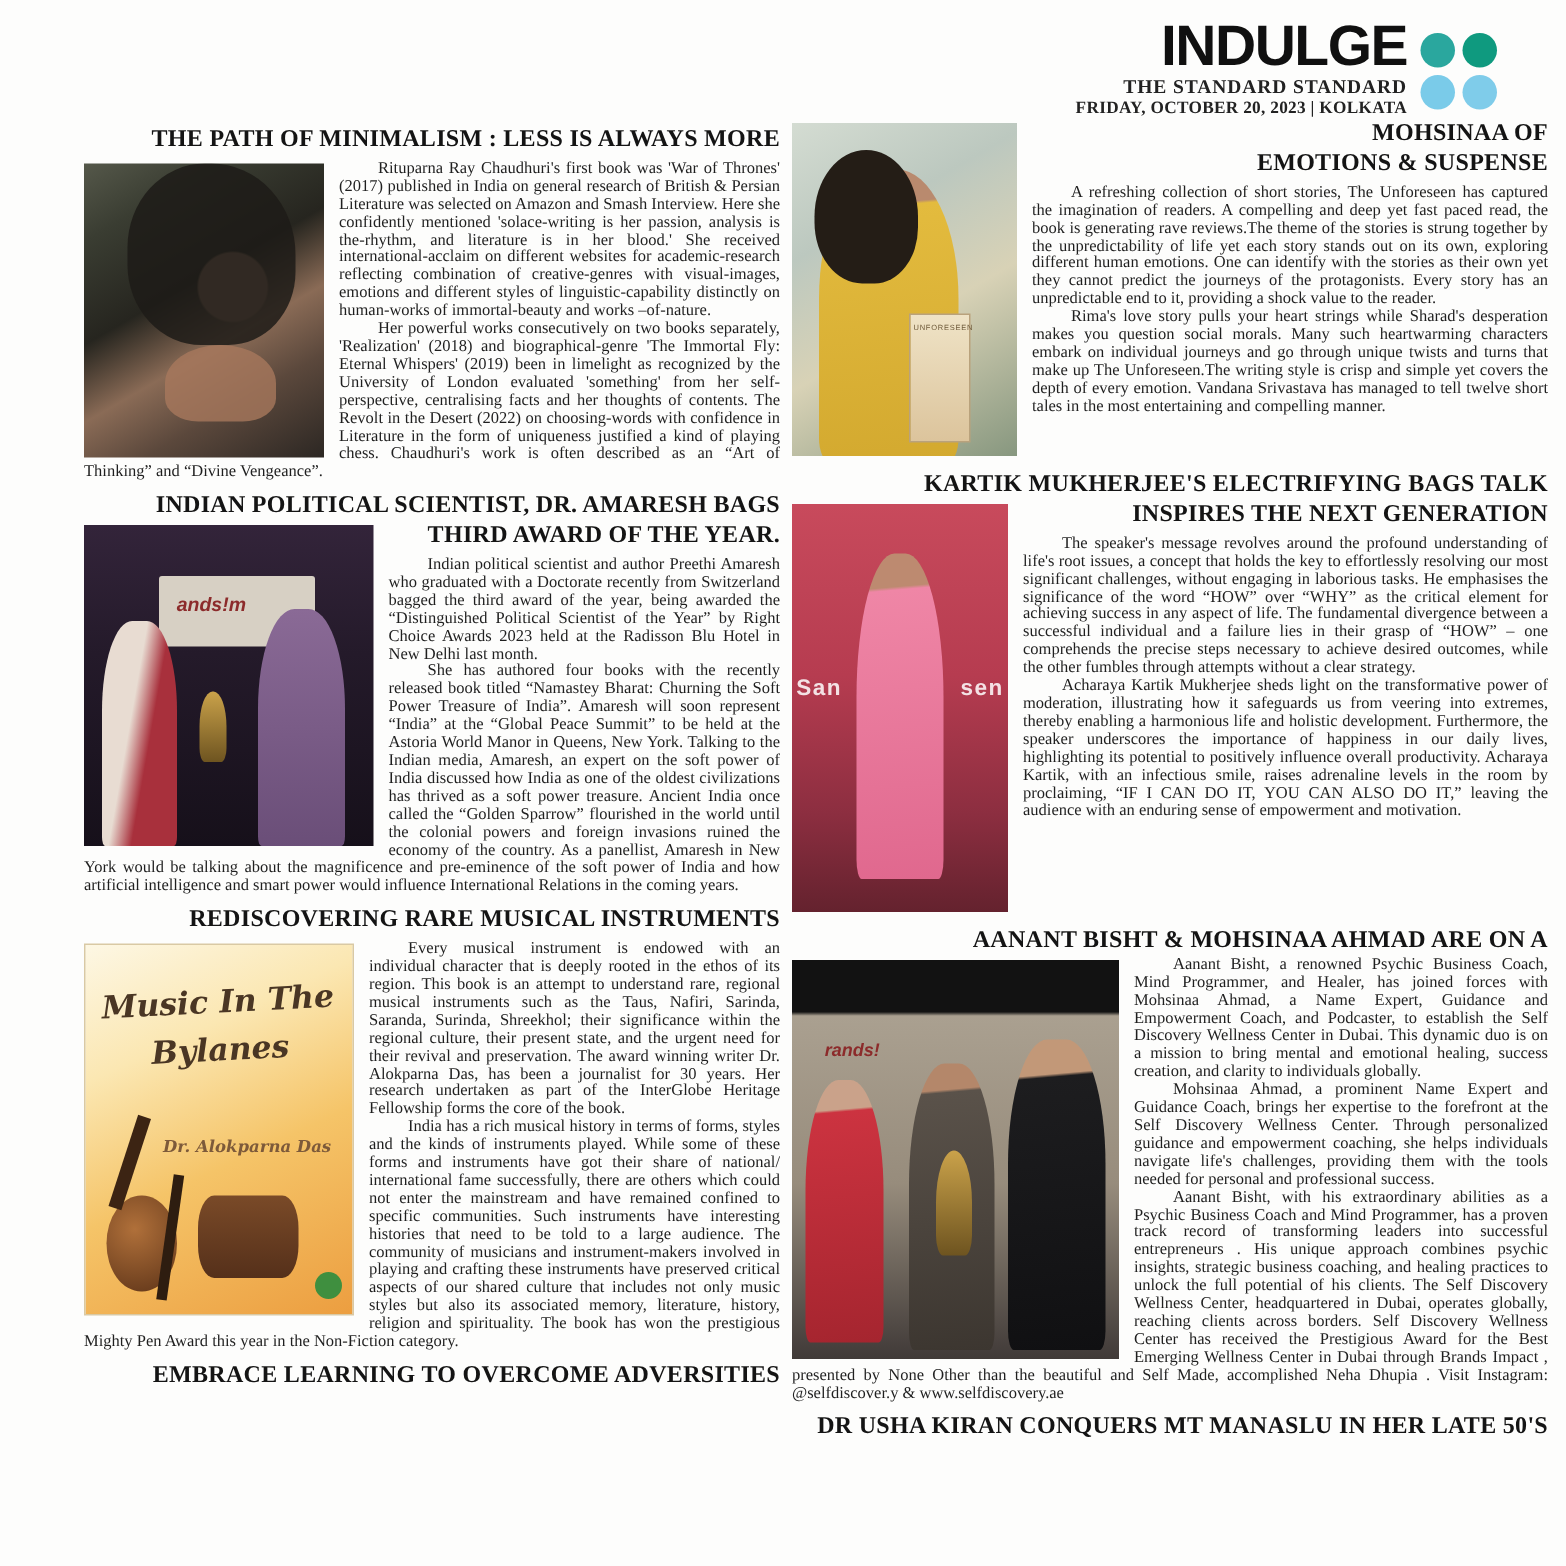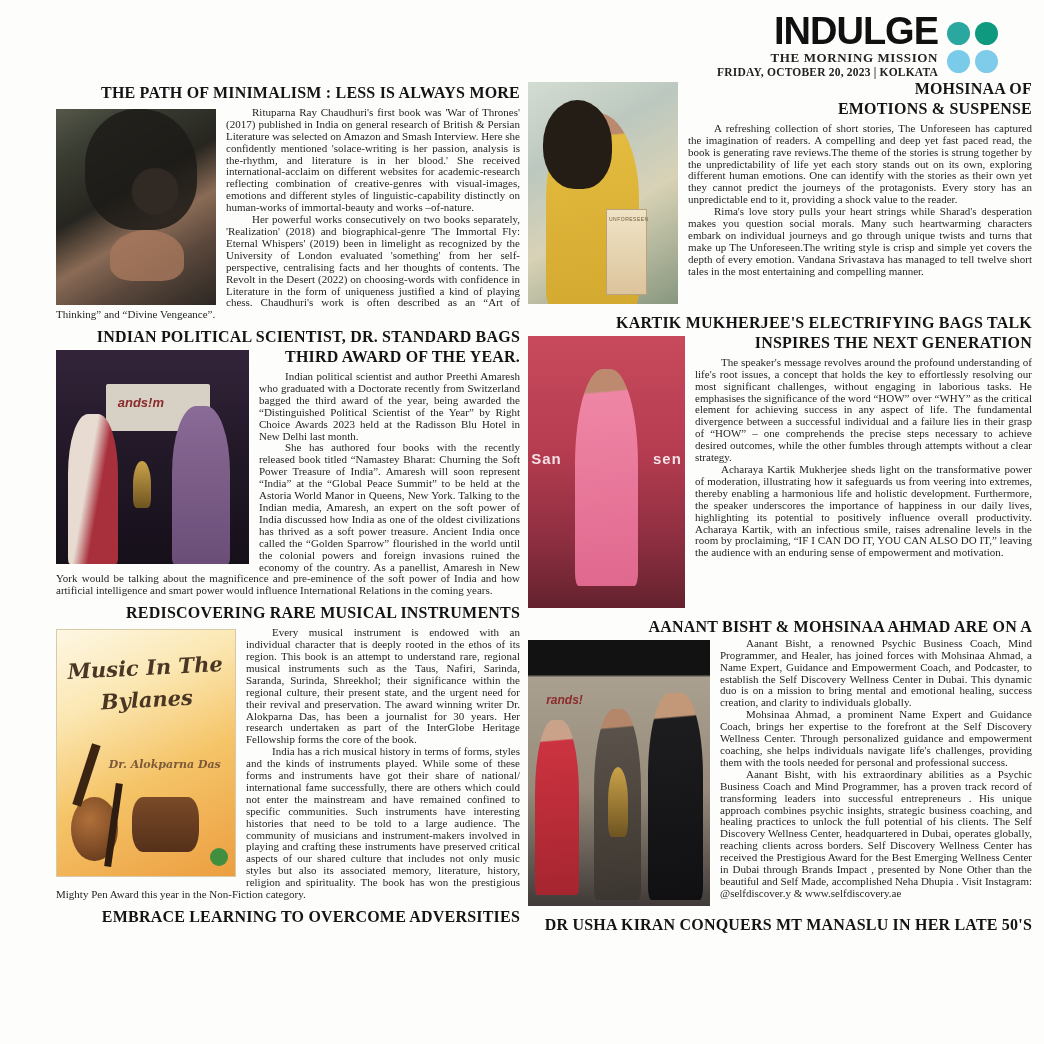--- a/index.html
+++ b/index.html
@@ -75,49 +75,49 @@
 
   .ph-r1 { width:150px; height:222px;
     background:linear-gradient(150deg,#d4dcd2 0%,#bcc8bf 30%,#d8d2b6 58%,#87977f 100%); }
   .fig-r1 { top:14%; left:12%; width:62%; height:88%; border-radius:44% 44% 8% 8%;
     background:linear-gradient(175deg,#b98a6e 0 13%,#e3bb3e 14%,#d3a92f 100%); }
   .hair-r1 { top:8%; left:10%; width:46%; height:40%; border-radius:50% 50% 42% 46%; background:#241d16; }
   .book-r1 { bottom:4%; left:52%; width:26%; height:38%; background:linear-gradient(180deg,#efe3c6,#dcc49c); border:1px solid #b9a27c; }
   .book-txt { position:absolute; top:6px; left:2px; width:90%; font-family:"Liberation Sans",sans-serif;
     font-size:5px; letter-spacing:0.5px; color:#6e5a3a; text-align:center; }
 
-  .ph-r2 { width:157px; height:272px;
+  .ph-r2 { width:144px; height:272px;
     background:linear-gradient(180deg,#c84a5c 0%,#b63c50 42%,#8c2e40 76%,#64222e 100%); }
   .fig-r2 { top:12%; left:30%; width:40%; height:80%; border-radius:44% 44% 6% 6%;
     background:linear-gradient(175deg,#bd8a70 0 11%,#ef86a6 12%,#e0688e 100%); }
   .stage-word { position:absolute; font-family:"Liberation Sans",sans-serif; font-weight:bold;
     color:rgba(255,255,255,.85); font-size:15px; letter-spacing:1px; }
   .sw-left { top:42%; left:2%; }
   .sw-right { top:42%; right:2%; }
 
-  .ph-r3 { width:182px; height:266px;
+  .ph-r3 { width:218px; height:266px;
     background:linear-gradient(180deg,#121212 0%,#121212 13%,#aaa090 14%,#978c7c 56%,#403a38 100%); }
   .ovl-r3 { top:20%; left:10%; font-size:12px; color:#8c2b2b; }
   .dress-r3 { top:30%; left:4%; width:24%; height:66%; border-radius:42% 42% 6% 6%;
     background:linear-gradient(175deg,#caa28a 0 12%,#cc3340 13%,#a5252f 100%); }
   .mid-r3 { top:26%; left:36%; width:26%; height:72%; border-radius:42% 42% 6% 6%;
     background:linear-gradient(175deg,#b4876a 0 10%,#5a524a 11%,#3c3630 100%); }
   .man-r3 { top:20%; right:4%; width:30%; height:78%; border-radius:40% 40% 6% 6%;
     background:linear-gradient(175deg,#c29878 0 12%,#1d1d1f 13%,#101012 100%); }
   .tr-r3 { top:48%; left:44%; width:11%; height:26%; border-radius:50% 50% 20% 20%; }
 </style>
 </head>
 <body>
 
 <div class="page">
 
   <div class="masthead">
     <div class="mast-text">
       <div class="mast-title">INDULGE</div>
-      <div class="mast-sub">THE MORNING MISSION</div>
+      <div class="mast-sub">THE STANDARD STANDARD</div>
       <div class="mast-date">FRIDAY, OCTOBER 20, 2023 | KOLKATA</div>
     </div>
     <div class="mast-dots">
       <div class="dot" style="background: rgb(42, 167, 158);"></div>
       <div class="dot" style="background: rgb(15, 154, 127);"></div>
       <div class="dot" style="background: rgb(122, 203, 233);"></div>
       <div class="dot" style="background: rgb(127, 204, 234);"></div>
     </div>
   </div>
 
@@ -127,21 +127,21 @@
       <h2 class="head">THE PATH OF MINIMALISM : LESS IS ALWAYS MORE</h2>
       <div class="photo ph-l1">
         <div class="fig hair-l1"></div>
         <div class="fig hand-l1"></div>
       </div>
       <p>Rituparna Ray Chaudhuri's first book was 'War of Thrones' (2017) published in India on general research of British &amp; Persian Literature was selected on Amazon and Smash Interview. Here she confidently mentioned 'solace-writing is her passion, analysis is the-rhythm, and literature is in her blood.' She received international-acclaim on different websites for academic-research reflecting combination of creative-genres with visual-images, emotions and different styles of linguistic-capability distinctly on human-works of immortal-beauty and works –of-nature.</p>
       <p>Her powerful works consecutively on two books separately, 'Realization' (2018) and biographical-genre 'The Immortal Fly: Eternal Whispers' (2019) been in limelight as recognized by the University of London evaluated 'something' from her self-perspective, centralising facts and her thoughts of contents. The Revolt in the Desert (2022) on choosing-words with confidence in Literature in the form of uniqueness justified a kind of playing chess. Chaudhuri's work is often described as an “Art of Thinking” and “Divine Vengeance”.</p>
     </div>
 
     <div class="article">
-      <h2 class="head tight">INDIAN POLITICAL SCIENTIST, DR. STANDARD BAGS</h2>
+      <h2 class="head tight">INDIAN POLITICAL SCIENTIST, DR. AMARESH BAGS</h2>
       <div class="photo ph-l2">
         <div class="fig panel-l2"></div>
         <span class="ovl-brand ovl-l2">ands!m</span>
         <div class="fig sari-l2"></div>
         <div class="fig gown-l2"></div>
         <div class="fig trophy tr-l2"></div>
       </div>
       <h2 class="head">THIRD AWARD OF THE YEAR.</h2>
       <p>Indian political scientist and author Preethi Amaresh who graduated with a Doctorate recently from Switzerland bagged the third award of the year, being awarded the “Distinguished Political Scientist of the Year” by Right Choice Awards 2023 held at the Radisson Blu Hotel in New Delhi last month.</p>
       <p>She has authored four books with the recently released book titled “Namastey Bharat: Churning the Soft Power Treasure of India”. Amaresh will soon represent “India” at the “Global Peace Summit” to be held at the Astoria World Manor in Queens, New York. Talking to the Indian media, Amaresh, an expert on the soft power of India discussed how India as one of the oldest civilizations has thrived as a soft power treasure. Ancient India once called the “Golden Sparrow” flourished in the world until the colonial powers and foreign invasions ruined the economy of the country. As a panellist, Amaresh in New York would be talking about the magnificence and pre-eminence of the soft power of India and how artificial intelligence and smart power would influence International Relations in the coming years.</p>

